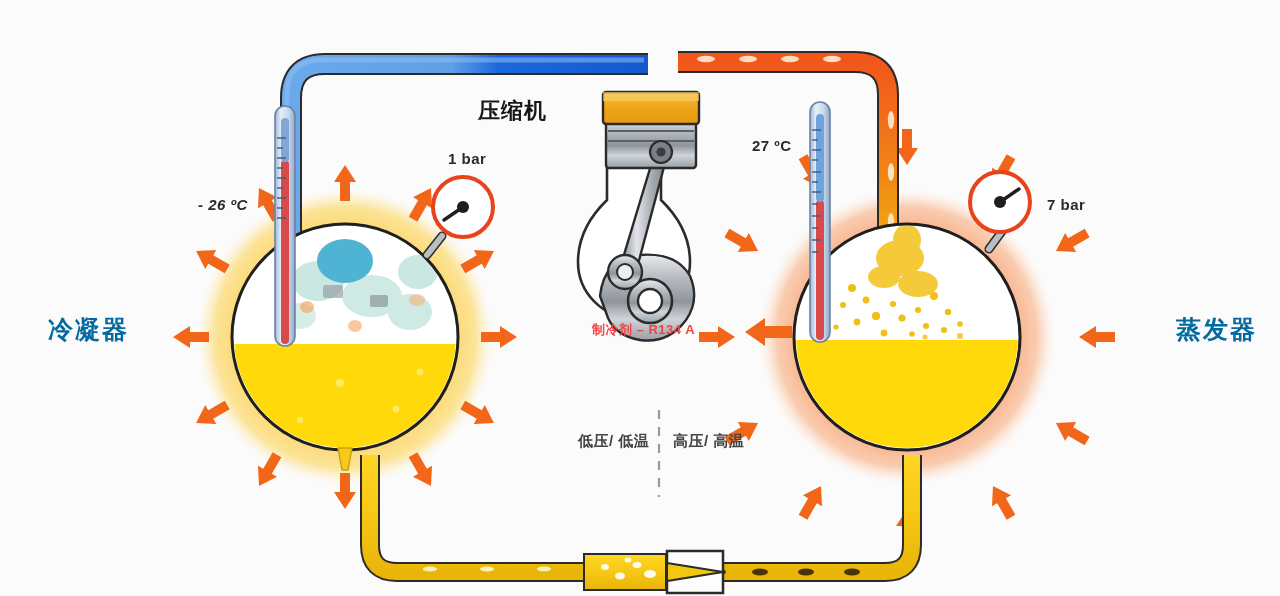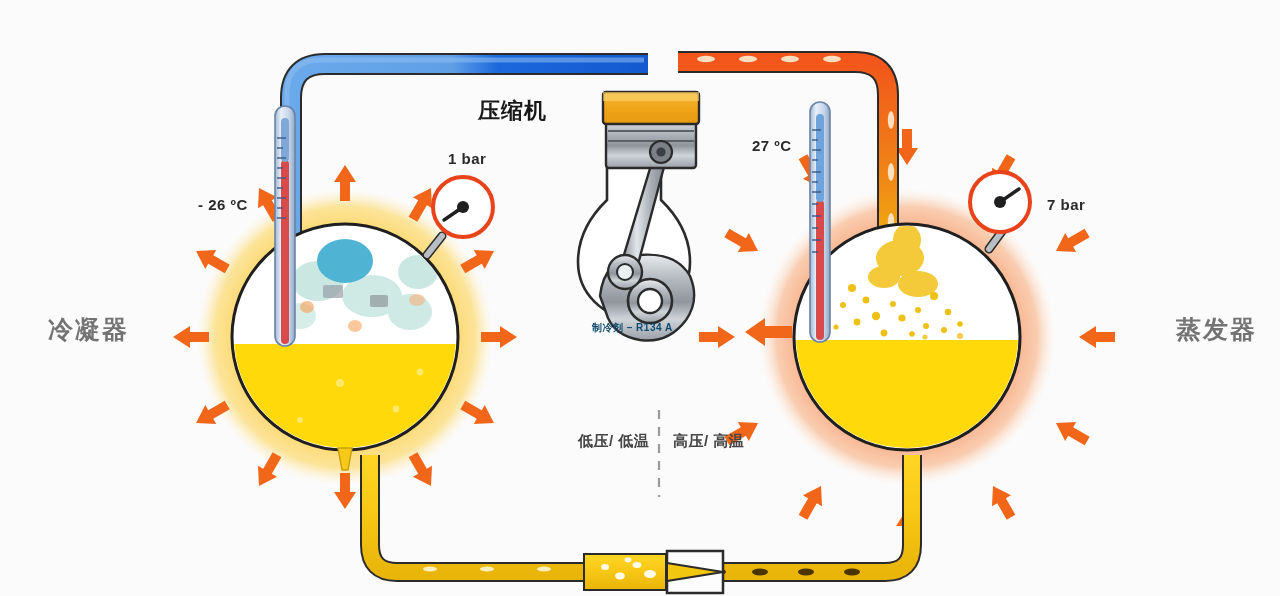--- a/index.html
+++ b/index.html
@@ -3,24 +3,24 @@
 <meta charset="utf-8">
 <style>
   html,body{margin:0;padding:0;background:#fff;}
   body{
     width:1280px;height:596px;overflow:hidden;position:relative;
     font-family:"Liberation Sans","DejaVu Sans",sans-serif;
     background:#fbfbfb;
   }
   #stage{position:absolute;inset:0;width:1280px;height:596px;}
   .lbl{position:absolute;color:#1b1b1b;white-space:nowrap;}
-  .big-cn{font-size:25px;font-weight:700;letter-spacing:2px;color:#737373;}
+  .big-cn{font-size:25px;font-weight:700;letter-spacing:2px;color:#0369a1;}
   .mid-cn{font-size:22px;font-weight:700;letter-spacing:1px;color:#181818;text-align:right;}
   .small-txt{font-size:15px;font-weight:700;color:#2a2a2a;letter-spacing:.5px;}
-  .tiny-txt{font-size:10px;font-weight:700;color:#0c4a6e;letter-spacing:.5px;}
+  .tiny-txt{font-size:13px;font-weight:700;color:#ef4444;letter-spacing:.5px;}
   .zone-txt{font-size:15px;font-weight:700;color:#444;letter-spacing:.5px;}
   svg{position:absolute;left:0;top:0;}
 </style>
 </head>
 <body>
 
 <div id="stage">
 
 <svg width="1280" height="596" viewBox="0 0 1280 596">
   <defs>
@@ -390,21 +390,21 @@
 
 <div class="lbl mid-cn" style="left:478px;top:96px;">压缩机</div>
 
 
 <div class="lbl tiny-txt" style="left:592px;top:321px;">制冷剂 – R134 A</div>
 
 <div class="lbl zone-txt" style="left:578px;top:432px;">低压/ 低温</div>
 
 <div class="lbl zone-txt" style="left:673px;top:432px;">高压/ 高温</div>
 
-<div class="lbl small-txt" style="left:198px;top:196px;">- 26 ºC</div>
+<div class="lbl small-txt" style="left:198px;top:196px;font-style:italic;">- 26 ºC</div>
 
 <div class="lbl small-txt" style="left:752px;top:137px;">27 ºC</div>
 
 <div class="lbl small-txt" style="left:448px;top:150px;">1 bar</div>
 
 <div class="lbl small-txt" style="left:1047px;top:196px;">7 bar</div>
 
 </div>
 
 </body></html>

